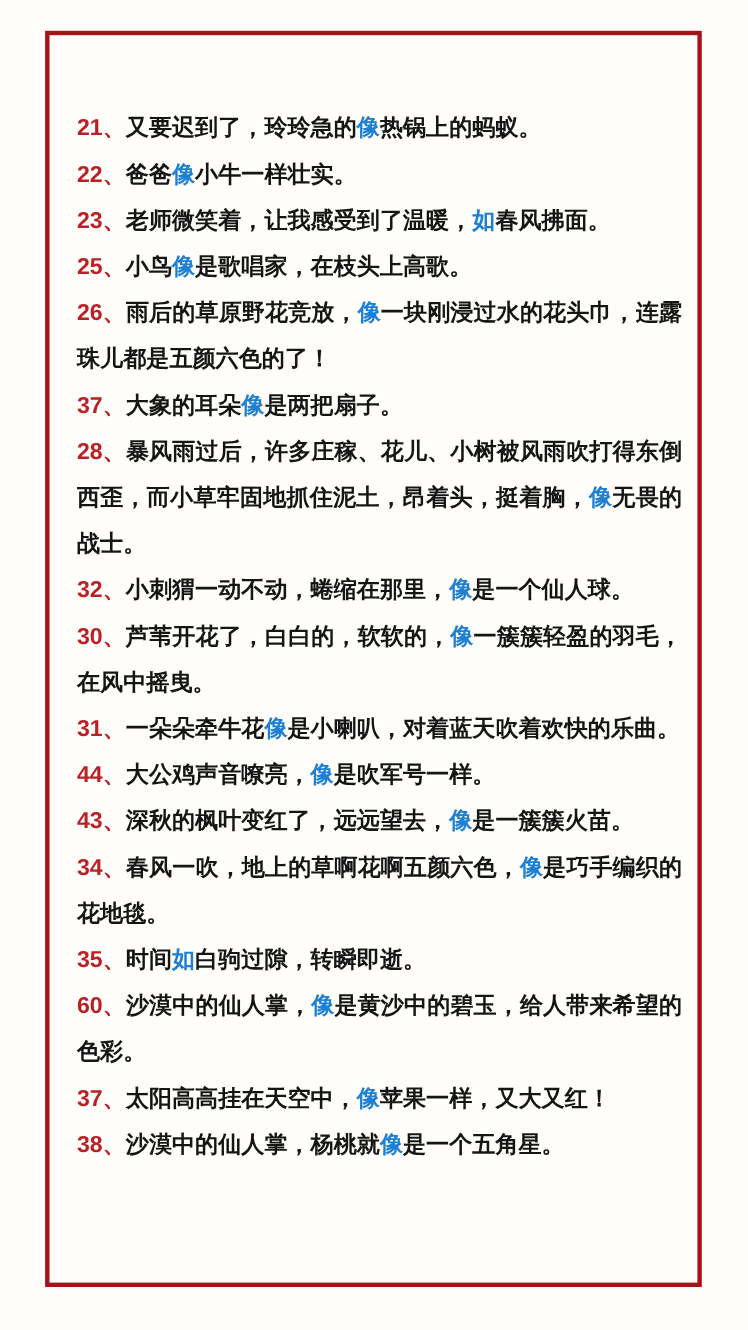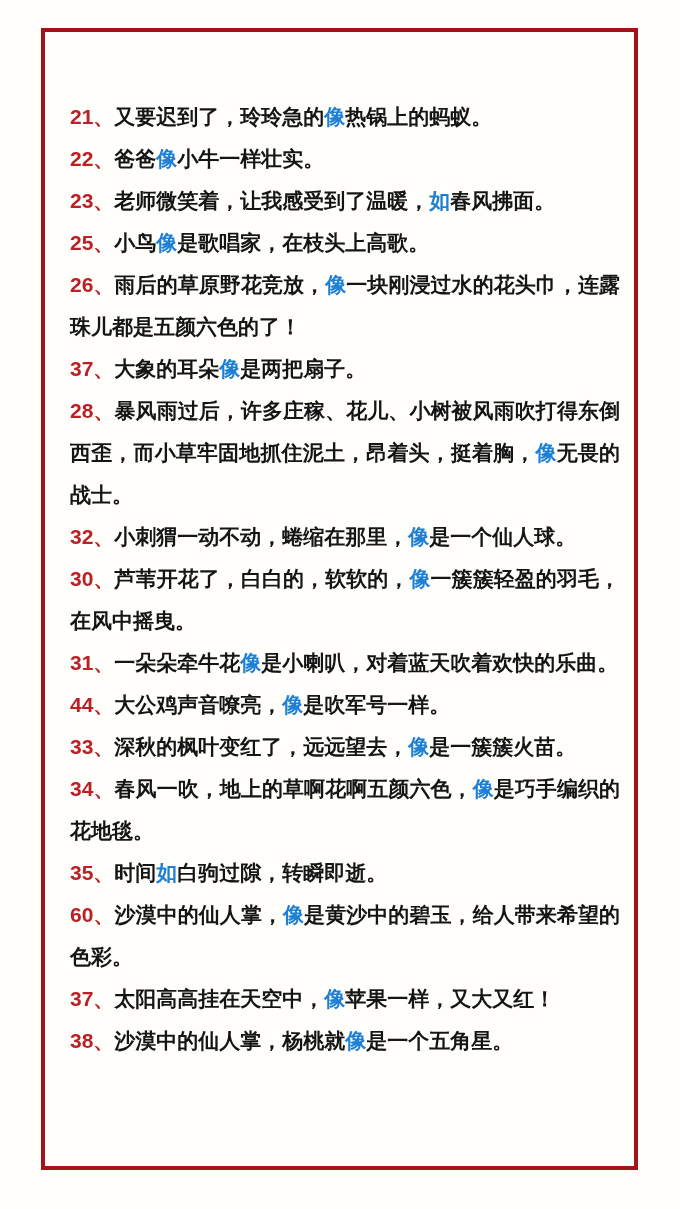--- a/index.html
+++ b/index.html
@@ -60,20 +60,20 @@
       <p><span class="num">22、</span><span class="txt">爸爸</span><span class="simile">像</span><span class="txt">小牛一样壮实。</span></p>
       <p><span class="num">23、</span><span class="txt">老师微笑着，让我感受到了温暖，</span><span class="simile">如</span><span class="txt">春风拂面。</span></p>
       <p><span class="num">25、</span><span class="txt">小鸟</span><span class="simile">像</span><span class="txt">是歌唱家，在枝头上高歌。</span></p>
       <p><span class="num">26、</span><span class="txt">雨后的草原野花竞放，</span><span class="simile">像</span><span class="txt">一块刚浸过水的花头巾，连露珠儿都是五颜六色的了！</span></p>
       <p><span class="num">37、</span><span class="txt">大象的耳朵</span><span class="simile">像</span><span class="txt">是两把扇子。</span></p>
       <p><span class="num">28、</span><span class="txt">暴风雨过后，许多庄稼、花儿、小树被风雨吹打得东倒西歪，而小草牢固地抓住泥土，昂着头，挺着胸，</span><span class="simile">像</span><span class="txt">无畏的战士。</span></p>
       <p><span class="num">32、</span><span class="txt">小刺猬一动不动，蜷缩在那里，</span><span class="simile">像</span><span class="txt">是一个仙人球。</span></p>
       <p><span class="num">30、</span><span class="txt">芦苇开花了，白白的，软软的，</span><span class="simile">像</span><span class="txt">一簇簇轻盈的羽毛，在风中摇曳。</span></p>
       <p><span class="num">31、</span><span class="txt">一朵朵牵牛花</span><span class="simile">像</span><span class="txt">是小喇叭，对着蓝天吹着欢快的乐曲。</span></p>
       <p><span class="num">44、</span><span class="txt">大公鸡声音嘹亮，</span><span class="simile">像</span><span class="txt">是吹军号一样。</span></p>
-      <p><span class="num">33、</span><span class="txt">深秋的枫叶变红了，远远望去，</span><span class="simile">像</span><span class="txt">是一簇簇火苗。</span></p>
+      <p><span class="num">43、</span><span class="txt">深秋的枫叶变红了，远远望去，</span><span class="simile">像</span><span class="txt">是一簇簇火苗。</span></p>
       <p><span class="num">34、</span><span class="txt">春风一吹，地上的草啊花啊五颜六色，</span><span class="simile">像</span><span class="txt">是巧手编织的花地毯。</span></p>
       <p><span class="num">35、</span><span class="txt">时间</span><span class="simile">如</span><span class="txt">白驹过隙，转瞬即逝。</span></p>
       <p><span class="num">60、</span><span class="txt">沙漠中的仙人掌，</span><span class="simile">像</span><span class="txt">是黄沙中的碧玉，给人带来希望的色彩。</span></p>
       <p><span class="num">37、</span><span class="txt">太阳高高挂在天空中，</span><span class="simile">像</span><span class="txt">苹果一样，又大又红！</span></p>
       <p><span class="num">38、</span><span class="txt">沙漠中的仙人掌，杨桃就</span><span class="simile">像</span><span class="txt">是一个五角星。</span></p>
     </div>
 </div>
 
 </body></html>

